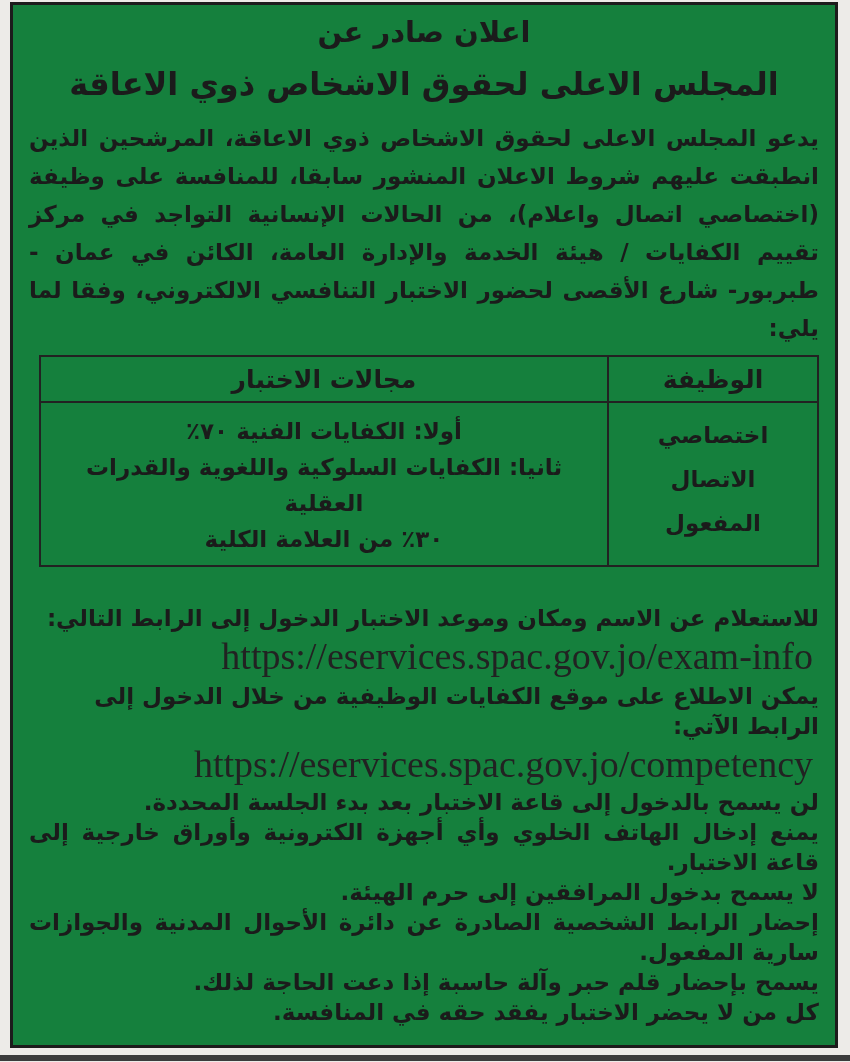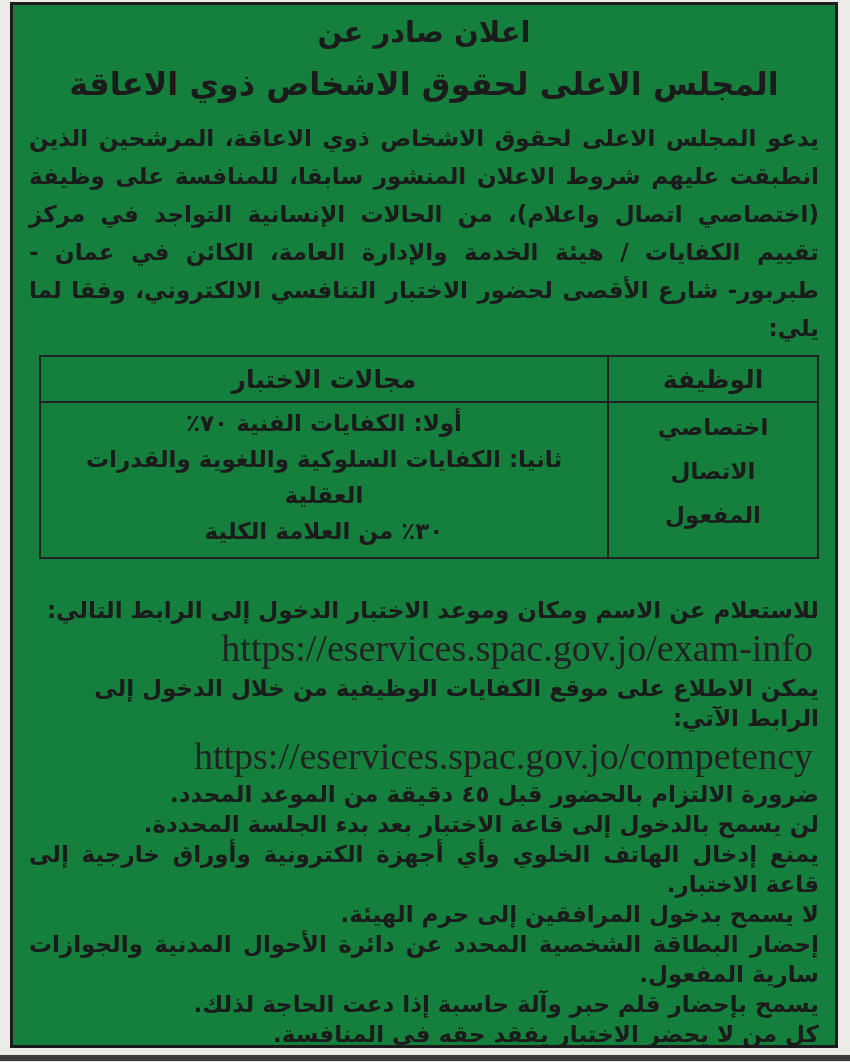--- a/index.html
+++ b/index.html
@@ -67,21 +67,21 @@
   th.col-areas, td.col-areas { width: 73%; }
   table.exam-table th {
     height: 46px;
     font-size: 25px;
     text-align: center;
     vertical-align: middle;
     border-radius: 15px;
   }
   table.exam-table td {
     vertical-align: top;
-    padding: 2px 8px 8px 8px;
+    padding: 10px 8px 8px 8px;
     font-size: 23px;
     text-align: center;
   }
   td.col-pos .pos-text {
     line-height: 44px;
     max-width: 180px;
     margin: 0 auto;
   }
   td.col-areas .area-line { line-height: 36px; }
   .link-label, .notes-title {
@@ -143,23 +143,22 @@
 
     <div class="spacer-after-table"></div>
 
     <div class="link-label">للاستعلام عن الاسم ومكان وموعد الاختبار الدخول إلى الرابط التالي:</div>
     <div class="url">https://eservices.spac.gov.jo/exam-info</div>
 
     <div class="link-label">يمكن الاطلاع على موقع الكفايات الوظيفية من خلال الدخول إلى الرابط الآتي:</div>
     <div class="url">https://eservices.spac.gov.jo/competency</div>
 
 
-    <div class="note">ضرورة الالتزام بالحضور قبل ٤٥ دقيقة من الموعد المحدد.</div>
     <div class="note">لن يسمح بالدخول إلى قاعة الاختبار بعد بدء الجلسة المحددة.</div>
     <div class="note">يمنع إدخال الهاتف الخلوي وأي أجهزة الكترونية وأوراق خارجية إلى قاعة الاختبار.</div>
     <div class="note">لا يسمح بدخول المرافقين إلى حرم الهيئة.</div>
-    <div class="note">إحضار البطاقة الشخصية المحدد عن دائرة الأحوال المدنية والجوازات سارية المفعول.</div>
+    <div class="note">إحضار الرابط الشخصية الصادرة عن دائرة الأحوال المدنية والجوازات سارية المفعول.</div>
     <div class="note">يسمح بإحضار قلم حبر وآلة حاسبة إذا دعت الحاجة لذلك.</div>
     <div class="note">كل من لا يحضر الاختبار يفقد حقه في المنافسة.</div>
 
   </div>
   <div class="bottom-rule"></div>
 </div>
 
 </body></html>

